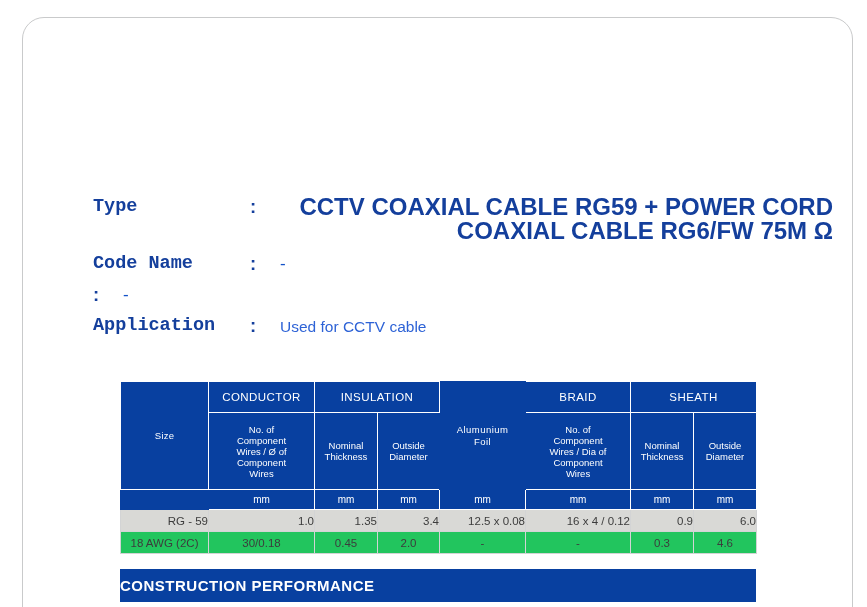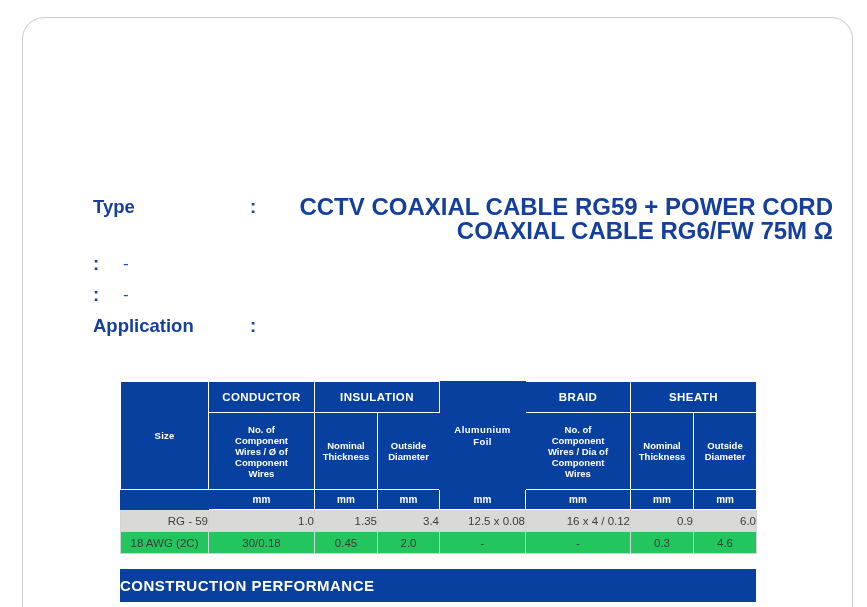--- a/index.html
+++ b/index.html
@@ -72,20 +72,21 @@
     margin-bottom: 7px;
   }
   .spec-row.type-row { margin-bottom: 9px; }
   .spec-label {
     width: 157px;
     flex: 0 0 157px;
     color: #143f9c;
     font-weight: bold;
     font-size: 18.5px;
     line-height: 24px;
+    font-family: Liberation Mono, monospace;
   }
   .spec-colon {
     width: 30px;
     flex: 0 0 30px;
     color: #143f9c;
     font-weight: bold;
     font-size: 18.5px;
     line-height: 24px;
   }
   .spec-value {
@@ -125,21 +126,21 @@
   .spec-table th,
   .spec-table td {
     border: 1px solid #ffffff;
     padding: 0;
     text-align: center;
     vertical-align: middle;
   }
   .spec-table thead th {
     background: #0840a0;
     color: #ffffff;
-    font-weight: bold;
+    font-weight: normal;
     margin-top: 31px;
   }
   .th-group {
     font-size: 11.5px;
     letter-spacing: 0.45px;
     height: 30px;
   }
   .th-blank { background: #0840a0 !important; border-color: #0840a0 !important; }
   .th-size {
     font-size: 9.5px;
@@ -193,32 +194,34 @@
     <div class="specs">
 
       <div class="spec-row type-row">
         <div class="spec-label">Type</div>
         <div class="spec-colon">:</div>
         <div class="spec-value strong">CCTV COAXIAL CABLE RG59 + POWER CORD
 COAXIAL CABLE RG6/FW 75M Ω</div>
       </div>
 
       <div class="spec-row">
+        <div class="spec-label">Code Name</div>
         <div class="spec-colon">:</div>
         <div class="spec-value dash">-</div>
       </div>
 
       <div class="spec-row">
         <div class="spec-colon">:</div>
         <div class="spec-value dash">-</div>
       </div>
 
       <div class="spec-row">
         <div class="spec-label">Application</div>
         <div class="spec-colon">:</div>
+        <div class="spec-value note">Used for CCTV cable</div>
       </div>
 
     </div>
 
     <table class="spec-table">
       <colgroup>
         <col style="width:88px">
         <col style="width:106px">
         <col style="width:63px">
         <col style="width:62px">

